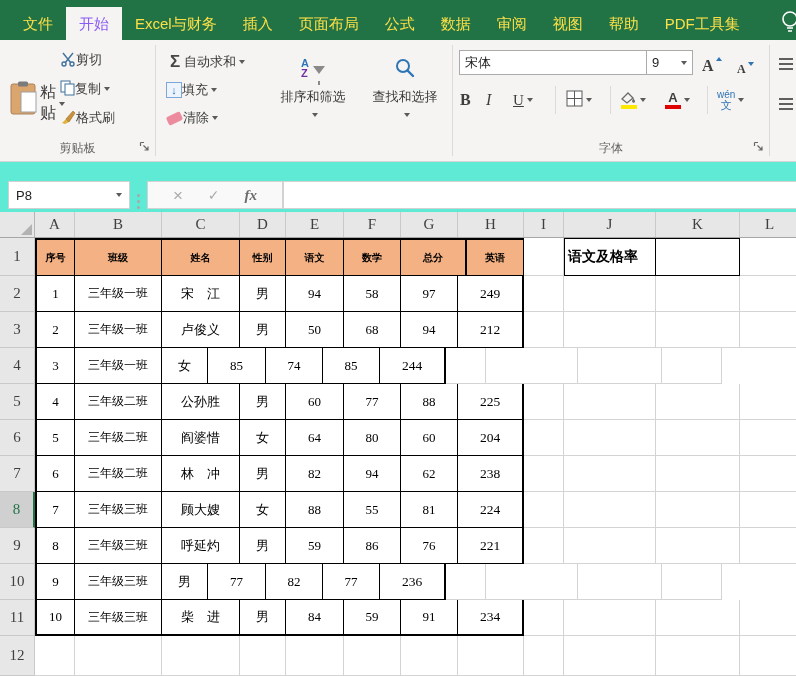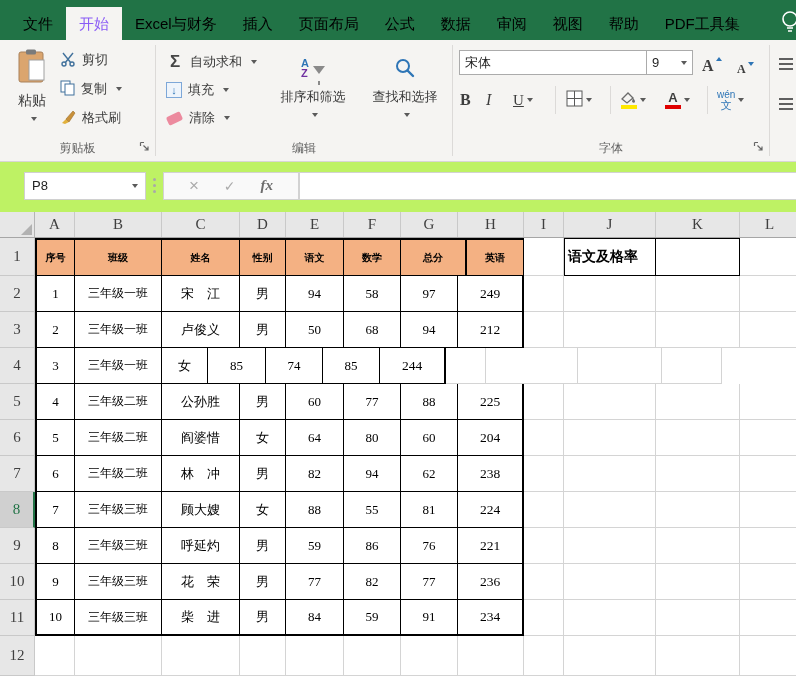--- a/index.html
+++ b/index.html
@@ -1,34 +1,34 @@
 <!DOCTYPE html>
 <html><head>
 <meta charset="utf-8">
 <style>
 *{margin:0;padding:0;box-sizing:border-box}
 html,body{width:796px;height:676px;overflow:hidden;background:#fff;font-family:"Liberation Sans",sans-serif}
 
 .menubar{height:40px;background:#217346;display:flex;align-items:flex-end;padding-left:10px;position:relative;overflow:hidden}
-.tab{color:#000000;font-size:15px;padding:8px 13px 9px;height:33px;white-space:nowrap;cursor:default}
+.tab{color:#fde047;font-size:15px;padding:8px 13px 9px;height:33px;white-space:nowrap;cursor:default}
 .tab.active{background:#f5f4f2;color:#8b5cf6}
 .bulb{position:absolute;right:-7px;top:8px}
 
 .ribbon{height:122px;background:#f5f4f2;display:flex;border-bottom:1px solid #d8d6d4;position:relative}
 .grp{position:relative;height:100%}
 .gClip{width:155px}.gEdit{width:296px}.gFont{width:316px}
 .vsep{width:1px;background:#dcdad8;margin:5px 0}
 .gfoot{position:absolute;bottom:4px;left:0;right:0;text-align:center;font-size:12px;color:#5f5f5f}
 .lnch{position:absolute;right:5px;bottom:5px}
 .dd{display:inline-block;width:0;height:0;border-left:3.5px solid transparent;border-right:3.5px solid transparent;border-top:4px solid #5a5a5a;margin-left:3px}
-.pbtn{position:absolute;left:8px;top:8px;width:48px;height:104px;display:flex;flex-direction:column;align-items:center;font-size:14px;color:#3b3b3b}
+.pbtn{position:absolute;left:8px;top:8px;width:48px;height:104px;display:flex;flex-direction:row;align-items:center;font-size:16px;color:#3b3b3b}
 .pbtn .lbl{margin-top:5px}
 .pbtn .dd{margin-top:7px}
 .clipcol{position:absolute;left:60px;top:9px;display:flex;flex-direction:column;gap:7px}
-.sbtn{display:flex;align-items:center;height:22px;font-size:13px;color:#3b3b3b;gap:6px;white-space:nowrap}
+.sbtn{display:flex;align-items:center;height:22px;font-size:13px;color:#3b3b3b;white-space:nowrap}
 .gEdit .sbtn{position:absolute}
 .bbtn{position:absolute;display:flex;flex-direction:column;align-items:center;font-size:13px;color:#3b3b3b}
 .bbtn .ic{height:40px;display:flex;align-items:center}
 .bbtn .dd{margin-top:7px}
 .sigma{font-size:17px;font-weight:bold;color:#464646;width:18px;text-align:center}
 .fillic{width:16px;height:16px;border:1px solid #7da7d8;background:#eef4fb;color:#2e75b6;font-weight:bold;font-size:11px;display:flex;align-items:center;justify-content:center}
 .eraser{display:inline-block;width:15px;height:9px;background:#ec8a9e;border-radius:2px;transform:rotate(-25deg);margin:0 1px}
 .azcol{display:flex;flex-direction:column;line-height:10px;font-size:11px;font-weight:bold;font-family:"Liberation Sans",sans-serif}
 .azA{color:#2e75b6}.azZ{color:#7030a0}
 .funnel{position:relative;width:0;height:0;border-left:6px solid transparent;border-right:6px solid transparent;border-top:8px solid #8a8a8a;margin-left:4px;margin-top:3px}
@@ -45,21 +45,21 @@
 .bI{font-family:"Liberation Serif",serif;font-style:italic;font-size:16px}
 .bU{font-family:"Liberation Serif",serif;font-size:15px;text-decoration:underline}
 .bar{display:block;width:16px;height:4px;margin-top:1px}
 .stack{display:flex;flex-direction:column;align-items:center;line-height:1}
 .ruby{font-size:10px;color:#2e75b6}
 .rchar{font-size:11px;color:#2e75b6}
 .astub{position:relative;flex:1;overflow:hidden}
 .lines{position:absolute;left:9px;display:flex;flex-direction:column;gap:3px}
 .lines i{display:block;width:14px;height:2px;background:#5f5f5f}
 
-.fbar{height:50px;background:#bef264;display:flex;align-items:center;padding:0 0 3px 24px}
+.fbar{height:50px;background:#5eead4;display:flex;align-items:flex-end;padding:0 0 3px 8px}
 .namebox{width:122px;height:28px;background:#fff;border:1px solid #d0d0d0;display:flex;align-items:center;padding:0 7px;font-size:13px;color:#222;justify-content:space-between}
 .grip{width:17px;display:flex;flex-direction:column;align-items:center;gap:3px}
 .grip i{width:3px;height:3px;background:#a9a9a9;border-radius:50%}
 .fxbtns{width:136px;height:28px;background:#f9f9f9;border:1px solid #d2d2d2;display:flex;align-items:center;justify-content:space-evenly}
 .fxX{font-size:17px;color:#ababab;line-height:1}
 .fxCk{font-size:14px;color:#ababab;line-height:1}
 .fxFx{font-family:"Liberation Serif",serif;font-style:italic;font-weight:bold;font-size:15px;color:#6d6d6d;line-height:1}
 .finput{flex:1;height:28px;background:#fff;border:1px solid #d2d2d2;border-right:none}
 
 .sheet{height:464px;background:#fff;overflow:hidden}
@@ -194,21 +194,20 @@
       <div class="bbtn" style="left:206px;top:8px;width:86px">
         <span class="ic">
           <svg width="22" height="22" viewBox="0 0 22 22">
               <circle cx="9" cy="9" r="6" fill="none" stroke="#2e75b6" stroke-width="2"></circle>
               <line x1="13.5" y1="13.5" x2="19" y2="19" stroke="#2e75b6" stroke-width="2.4" stroke-linecap="round"></line>
             </svg>
         </span>
         <span>查找和选择</span>
         <i class="dd"></i>
       </div>
-      <div class="gfoot">编辑</div>
     </div>
     <div class="vsep"></div>
 
     <div class="grp gFont">
       <div class="combo" style="left:6px;top:10px;width:206px">
         <span>宋体</span>
           <i class="dd"></i>
       </div>
       <div class="combo" style="left:193px;top:10px;width:47px">
         <span>9</span>
@@ -465,21 +464,20 @@
       <div class="c g wI"></div>
       <div class="c g wJ"></div>
       <div class="c g wK"></div>
       <div class="c g wL"></div>
     </div>
 
     <div class="row">
       <div class="rh">10</div>
       <div class="c t first wA">9</div>
       <div class="c t cls wB">三年级三班</div>
-      <div class="c t wC">花　荣</div>
       <div class="c t wD">男</div>
       <div class="c t wE">77</div>
       <div class="c t wF">82</div>
       <div class="c t wG">77</div>
       <div class="c t tot lastc wH">236</div>
       <div class="c g wI"></div>
       <div class="c g wJ"></div>
       <div class="c g wK"></div>
       <div class="c g wL"></div>
     </div>

